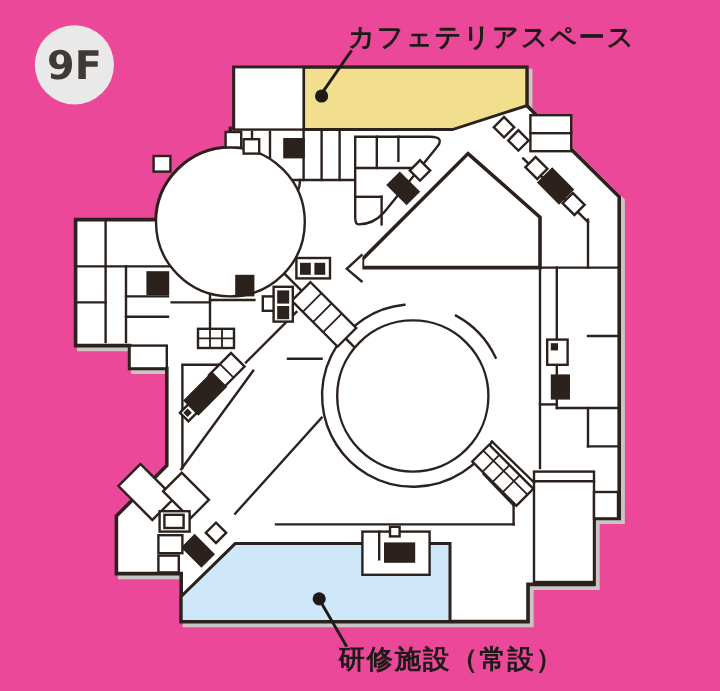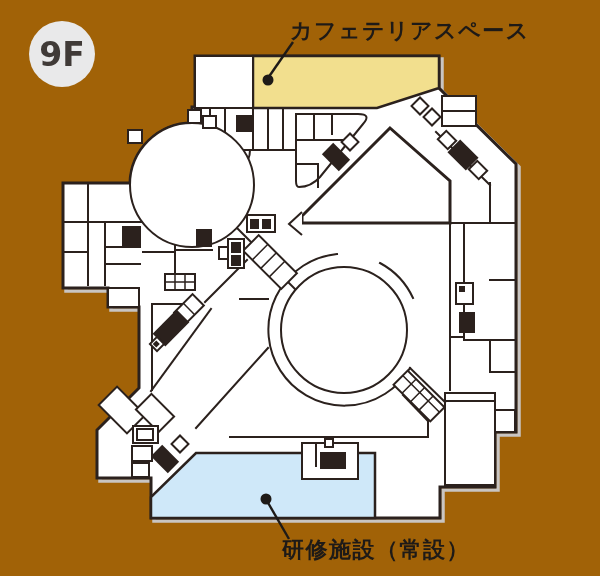--- a/index.html
+++ b/index.html
@@ -1,16 +1,16 @@
 <!DOCTYPE html>
 <html><head>
 <meta charset="utf-8">
 <style>
   html,body{margin:0;padding:0;background:#ffffff;}
-  .stage{position:relative;width:600px;height:576px;background:#a16207;overflow:hidden;
+  .stage{position:relative;width:600px;height:576px;background:#ec4899;overflow:hidden;
          font-family:"DejaVu Sans",sans-serif;}
   svg{display:block;}
   
   .w   {fill:none;stroke:#2b211d;stroke-width:2;stroke-linecap:square;stroke-linejoin:miter;}
   .wt  {fill:none;stroke:#2b211d;stroke-width:1.5;}
   .fw  {fill:#ffffff;stroke:#2b211d;stroke-width:2;stroke-linejoin:miter;}
   .fw3 {fill:#ffffff;stroke:#2b211d;stroke-width:3;stroke-linejoin:miter;}
   .blk {fill:#2b211d;stroke:none;}
   .shadow{fill:none;stroke:#c9c5c2;stroke-width:3.5;}
   .leader{stroke:#1e1a17;stroke-width:2.4;fill:none;}

